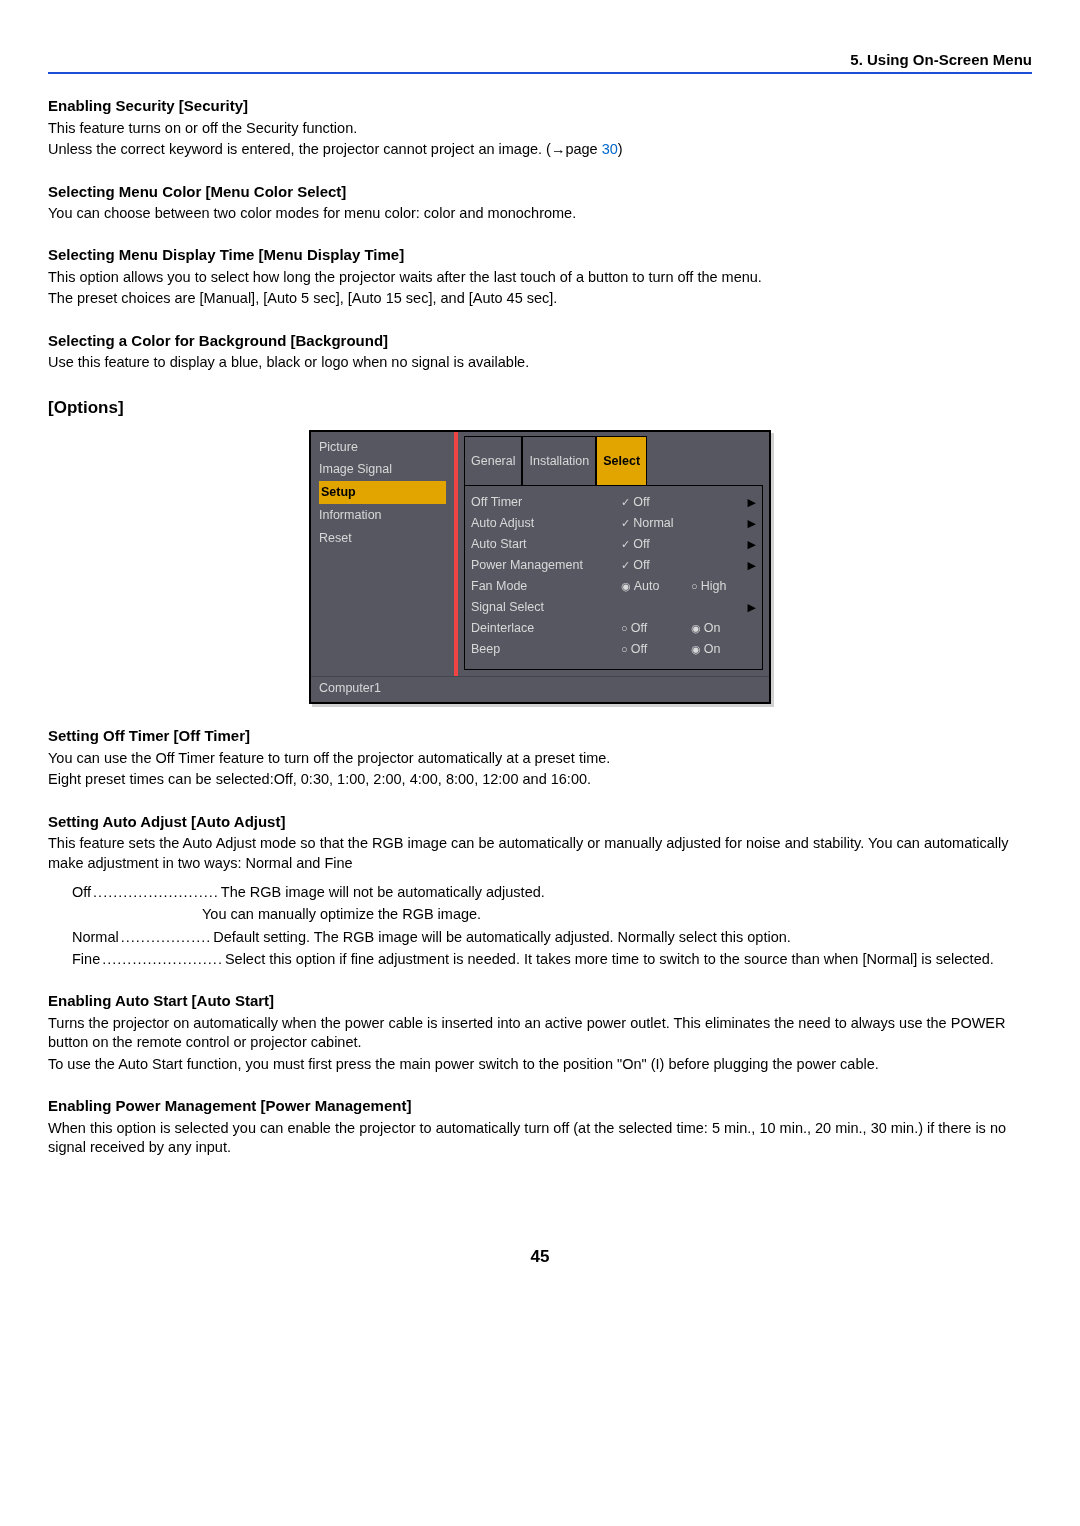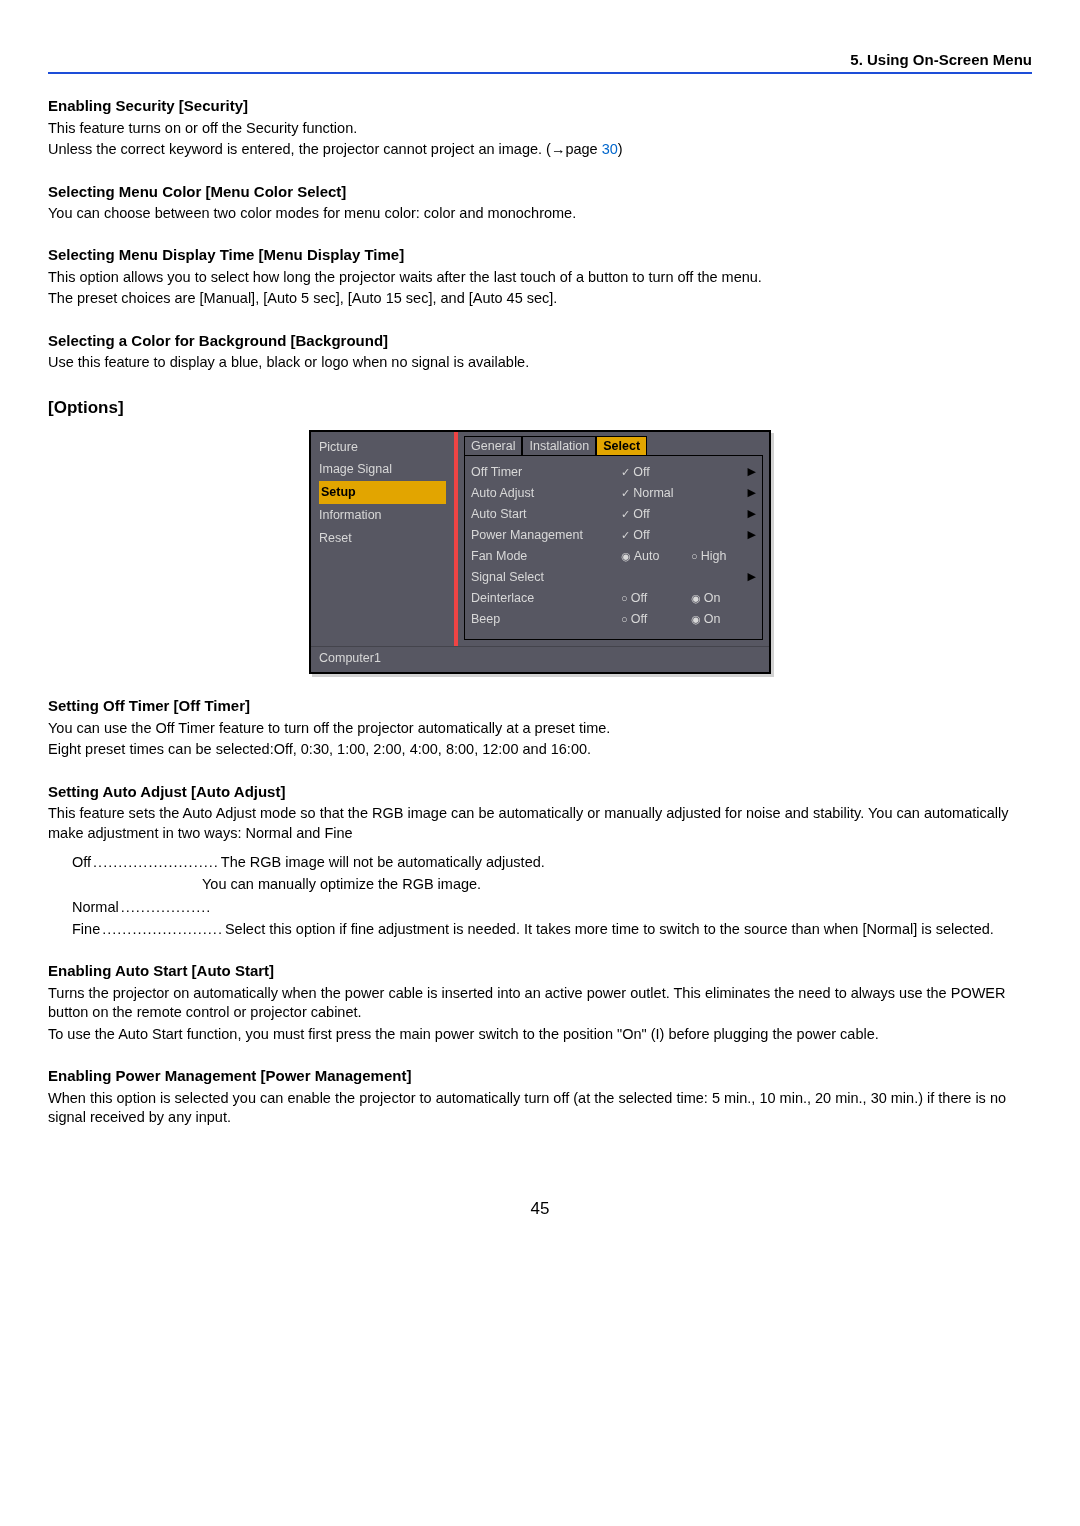--- a/index.html
+++ b/index.html
@@ -74,38 +74,38 @@
     padding: 0 6px 6px 6px;
   }
   .tabs {
     display: flex;
     gap: 0;
     padding: 4px 0 0 0;
   }
   .tab {
     border: 1px solid #000;
     border-bottom: none;
-    padding: 1px 6px;
+    padding: 16px 6px;
     background: #575762;
     color: #d8d8d8;
     font-size: 12.5px;
   }
   .tab.active {
     background: #e2a500;
     color: #000;
     font-weight: bold;
   }
   .opt-body {
     border: 1px solid #000;
     background: #575762;
     padding: 6px 6px 10px 6px;
   }
   .opt-row {
     display: flex;
-    align-items: flex-start;
+    align-items: center;
     padding: 2px 0;
     font-size: 12.5px;
   }
   .opt-label { width: 150px; }
   .opt-val { width: 85px; }
   .opt-val2 { width: 65px; }
   .opt-arrow {
     margin-left: auto;
     color: #000;
     font-size: 11px;
@@ -141,23 +141,23 @@
   .def-body {
     flex: 1;
   }
   .def-cont {
     margin-left: 130px;
     margin-bottom: 4px;
   }
 
   .page-num {
     text-align: center;
-    font-weight: normal;
+    font-weight: bold;
     font-size: 17px;
-    margin-top: 70px;
+    margin-top: 88px;
   }
 </style>
 </head>
 <body>
 
 <div class="header-bar">
   <span class="header-title">5. Using On-Screen Menu</span>
 </div>
 
 <div class="section-h">Enabling Security [Security]</div>
@@ -251,20 +251,21 @@
 <div class="defs">
   <div class="def-row">
     <span class="def-term">Off</span>
     <span class="dots"> ......................... </span>
     <span class="def-body">The RGB image will not be automatically adjusted.</span>
   </div>
   <div class="def-cont">You can manually optimize the RGB image.</div>
   <div class="def-row">
     <span class="def-term">Normal</span>
     <span class="dots"> .................. </span>
+    <span class="def-body">Default setting. The RGB image will be automatically adjusted. Normally select this option.</span>
   </div>
   <div class="def-row">
     <span class="def-term">Fine</span>
     <span class="dots"> ........................ </span>
     <span class="def-body">Select this option if fine adjustment is needed. It takes more time to switch to the source than when [Normal] is selected.</span>
   </div>
 </div>
 
 <div class="section-h">Enabling Auto Start [Auto Start]</div>
 <p class="section-p">Turns the projector on automatically when the power cable is inserted into an active power outlet. This eliminates the need to always use the POWER button on the remote control or projector cabinet.</p>

